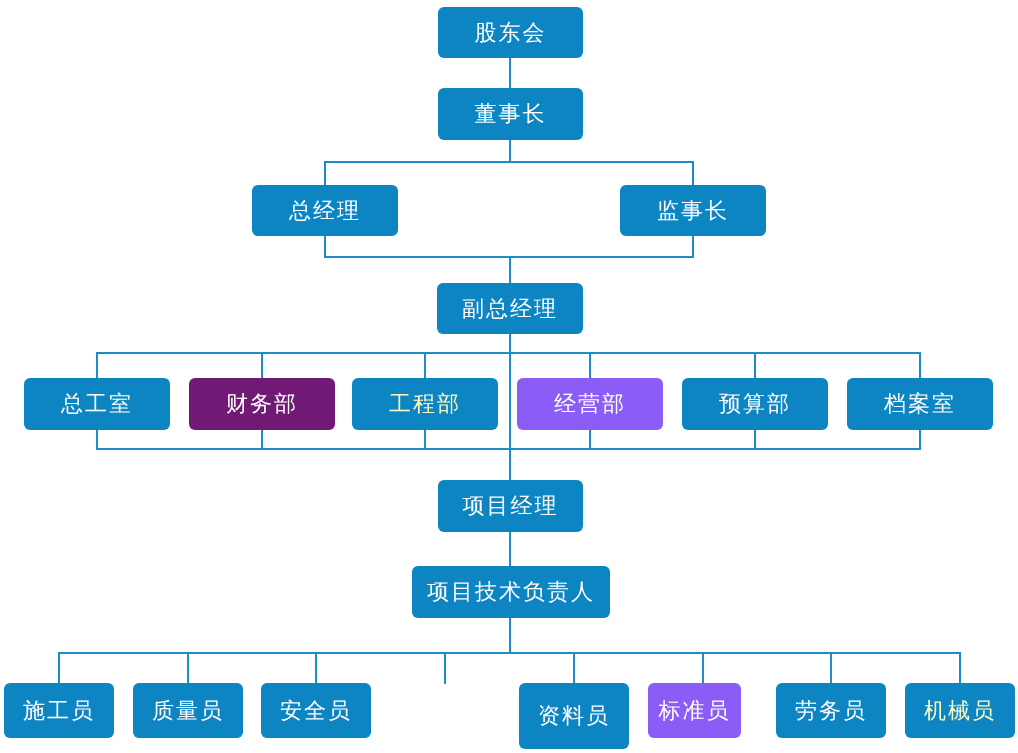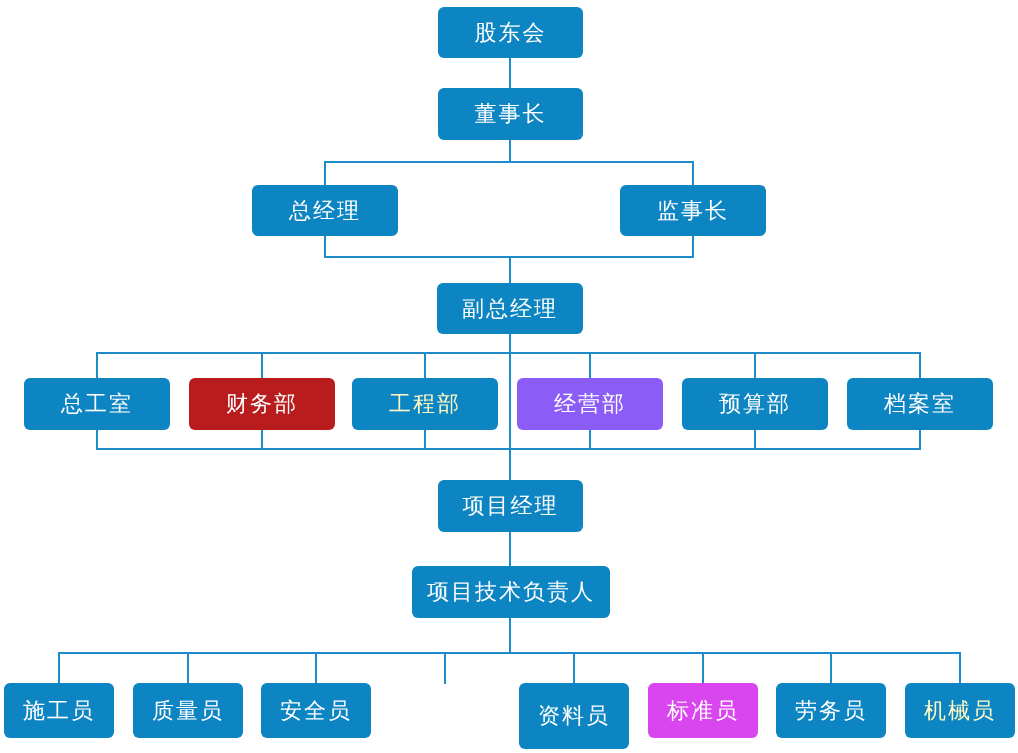--- a/index.html
+++ b/index.html
@@ -73,21 +73,21 @@
     </div>
     <div class="node" style="left: 620px; top: 185px; width: 146px; height: 51px; background: rgb(13, 133, 194); color: rgb(255, 255, 255);">
       <span>监事长</span>
     </div>
     <div class="node" style="left: 437px; top: 283px; width: 146px; height: 51px; background: rgb(13, 133, 194); color: rgb(255, 255, 255);">
       <span>副总经理</span>
     </div>
     <div class="node" style="left: 24px; top: 378px; width: 146px; height: 52px; background: rgb(13, 133, 194); color: rgb(255, 255, 255);">
       <span>总工室</span>
     </div>
-    <div class="node" style="left: 189px; top: 378px; width: 146px; height: 52px; background: #b91c1c; color: rgb(255, 255, 255);">
+    <div class="node" style="left: 189px; top: 378px; width: 146px; height: 52px; background: #701a75; color: rgb(255, 255, 255);">
       <span>财务部</span>
     </div>
     <div class="node" style="left: 352px; top: 378px; width: 146px; height: 52px; background: rgb(13, 133, 194); color: #fef9c3;">
       <span>工程部</span>
     </div>
     <div class="node" style="left: 517px; top: 378px; width: 146px; height: 52px; background: #8b5cf6; color: rgb(255, 255, 255);">
       <span>经营部</span>
     </div>
     <div class="node" style="left: 682px; top: 378px; width: 146px; height: 52px; background: rgb(13, 133, 194); color: rgb(255, 255, 255);">
       <span>预算部</span>
@@ -106,21 +106,21 @@
     </div>
     <div class="node" style="left: 133px; top: 683px; width: 110px; height: 55px; background: rgb(13, 133, 194); color: rgb(255, 255, 255);">
       <span>质量员</span>
     </div>
     <div class="node" style="left: 261px; top: 683px; width: 110px; height: 55px; background: rgb(13, 133, 194); color: rgb(255, 255, 255);">
       <span>安全员</span>
     </div>
     <div class="node" style="left: 519px; top: 683px; width: 110px; height: 66px; background: rgb(13, 133, 194); color: rgb(255, 255, 255);">
       <span>资料员</span>
     </div>
-    <div class="node" style="left: 648px; top: 683px; width: 110px; height: 55px; background: #d946ef; color: rgb(255, 255, 255);">
+    <div class="node" style="left: 648px; top: 683px; width: 93px; height: 55px; background: #8b5cf6; color: rgb(255, 255, 255);">
       <span>标准员</span>
     </div>
     <div class="node" style="left: 776px; top: 683px; width: 110px; height: 55px; background: rgb(13, 133, 194); color: rgb(255, 255, 255);">
       <span>劳务员</span>
     </div>
     <div class="node" style="left: 905px; top: 683px; width: 110px; height: 55px; background: rgb(13, 133, 194); color: #fef9c3;">
       <span>机械员</span>
     </div>
   </div>
 

